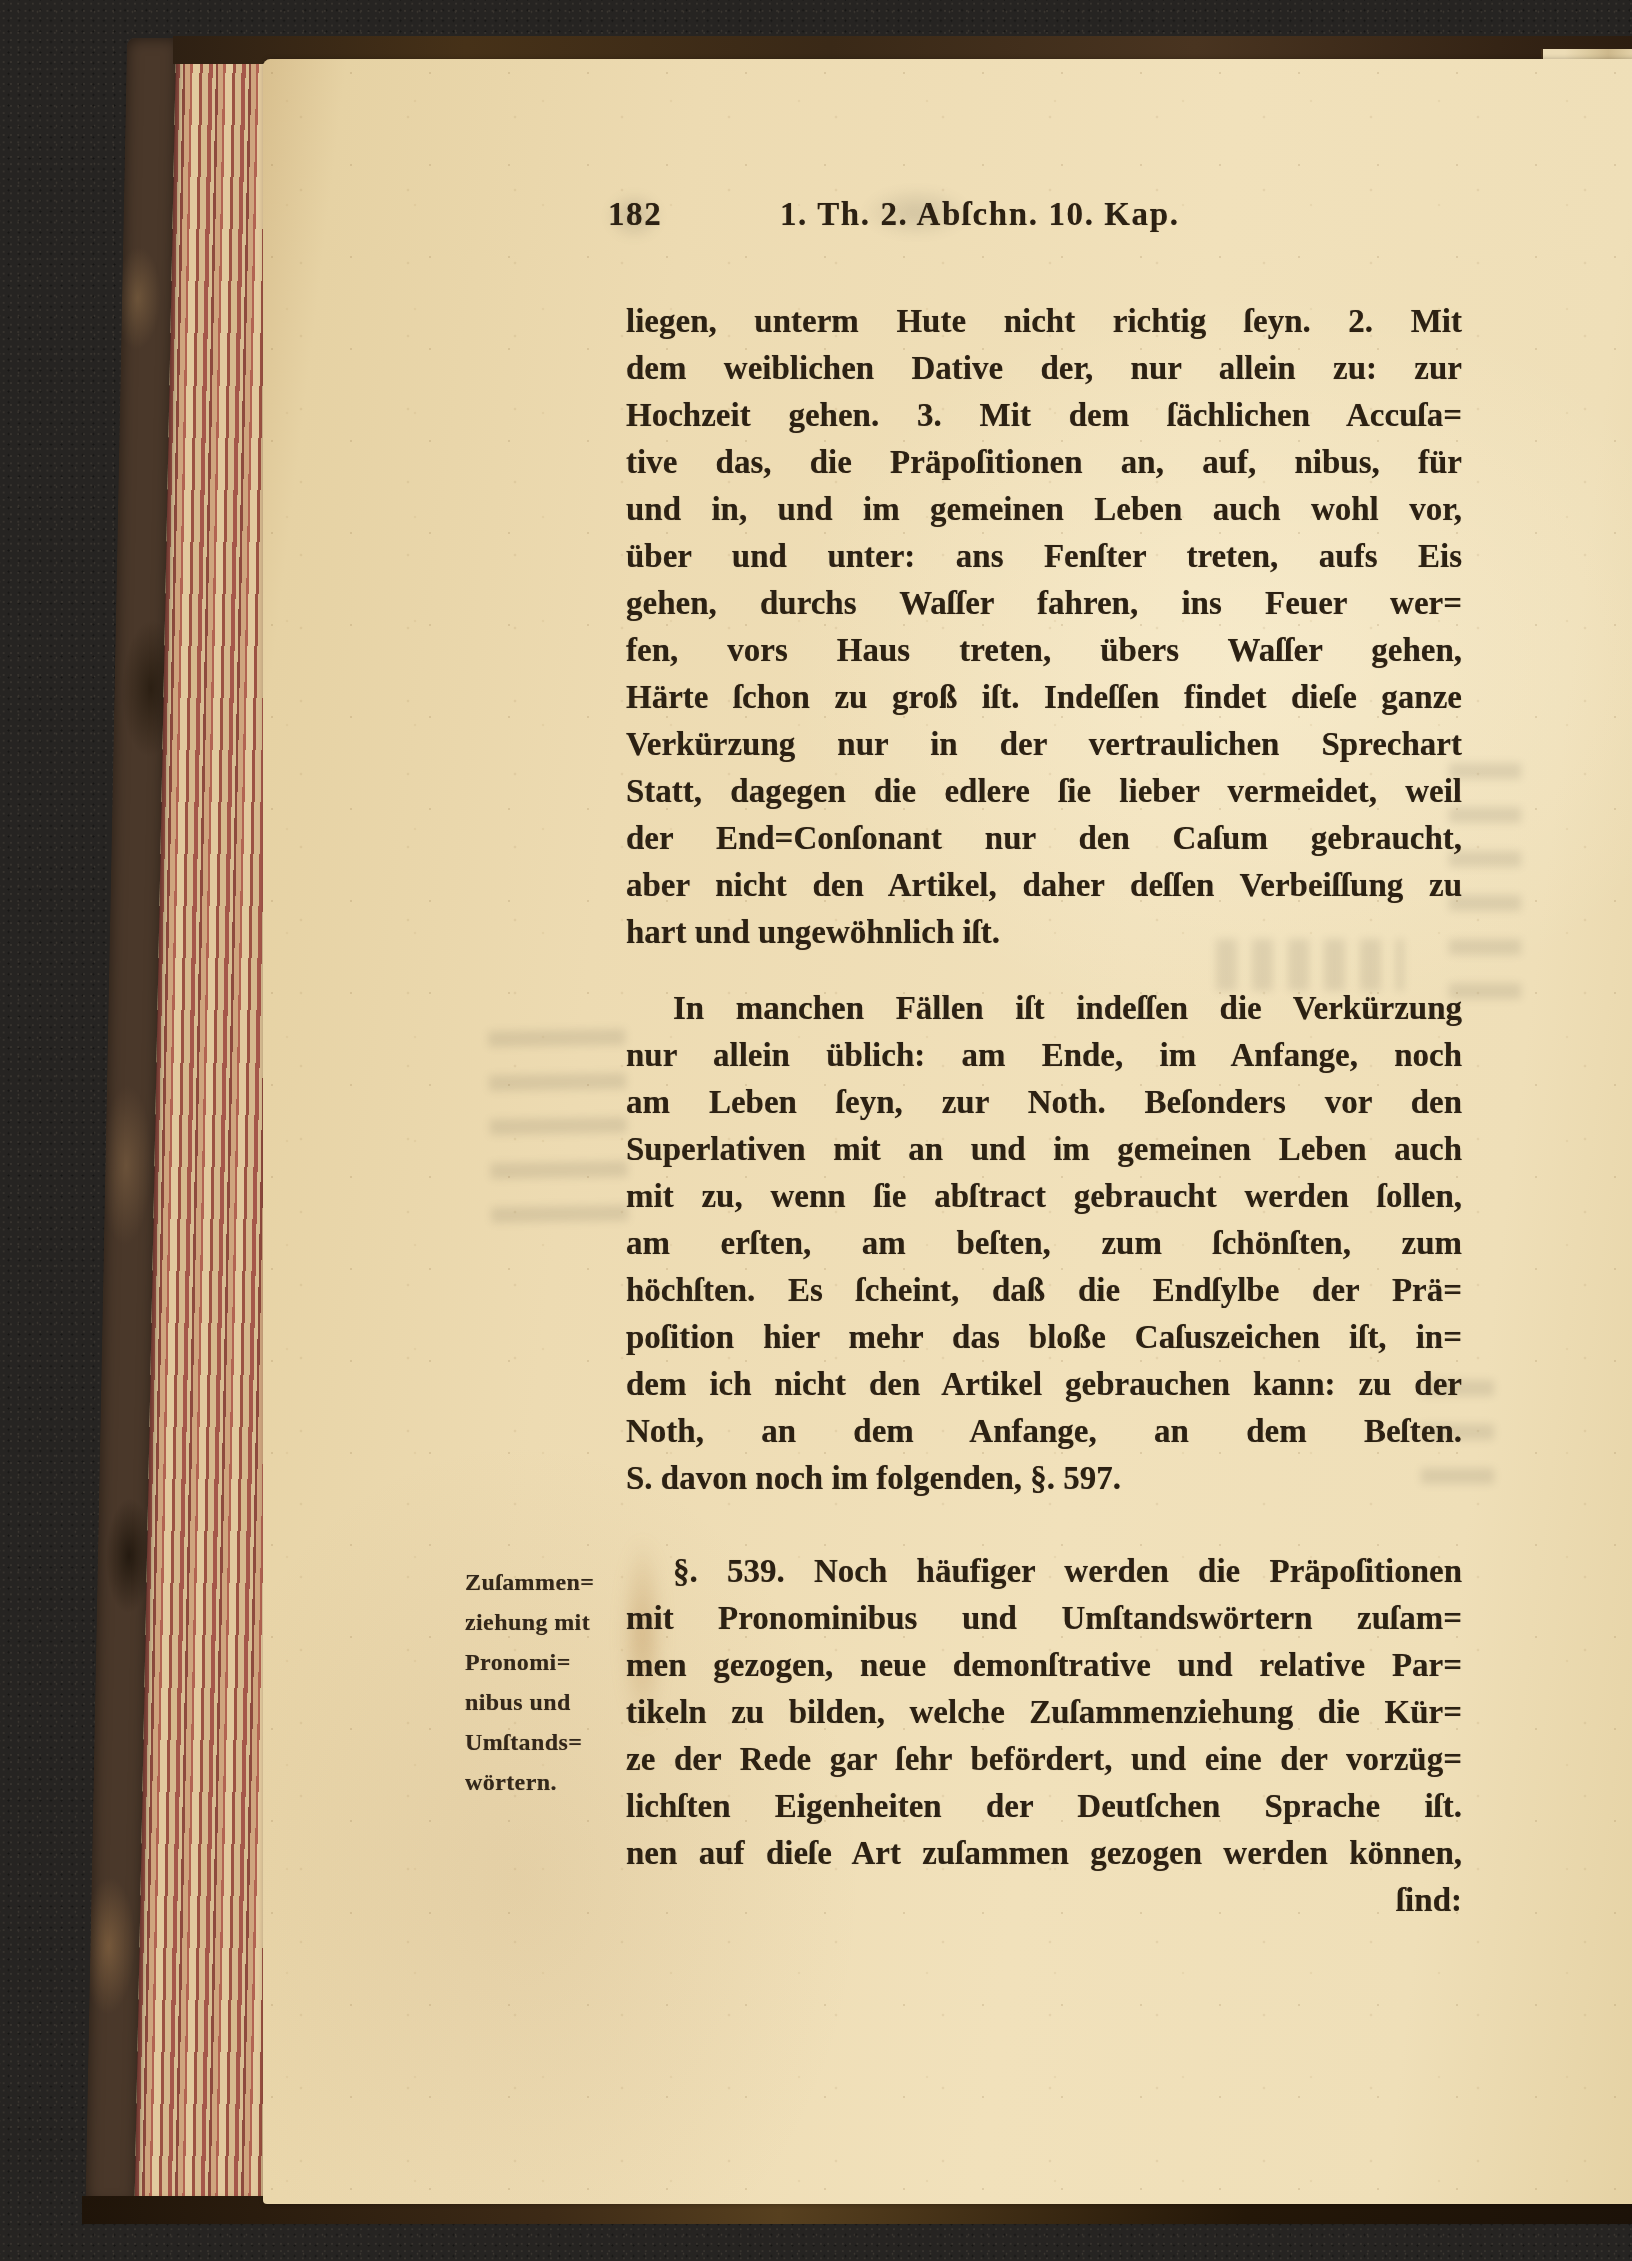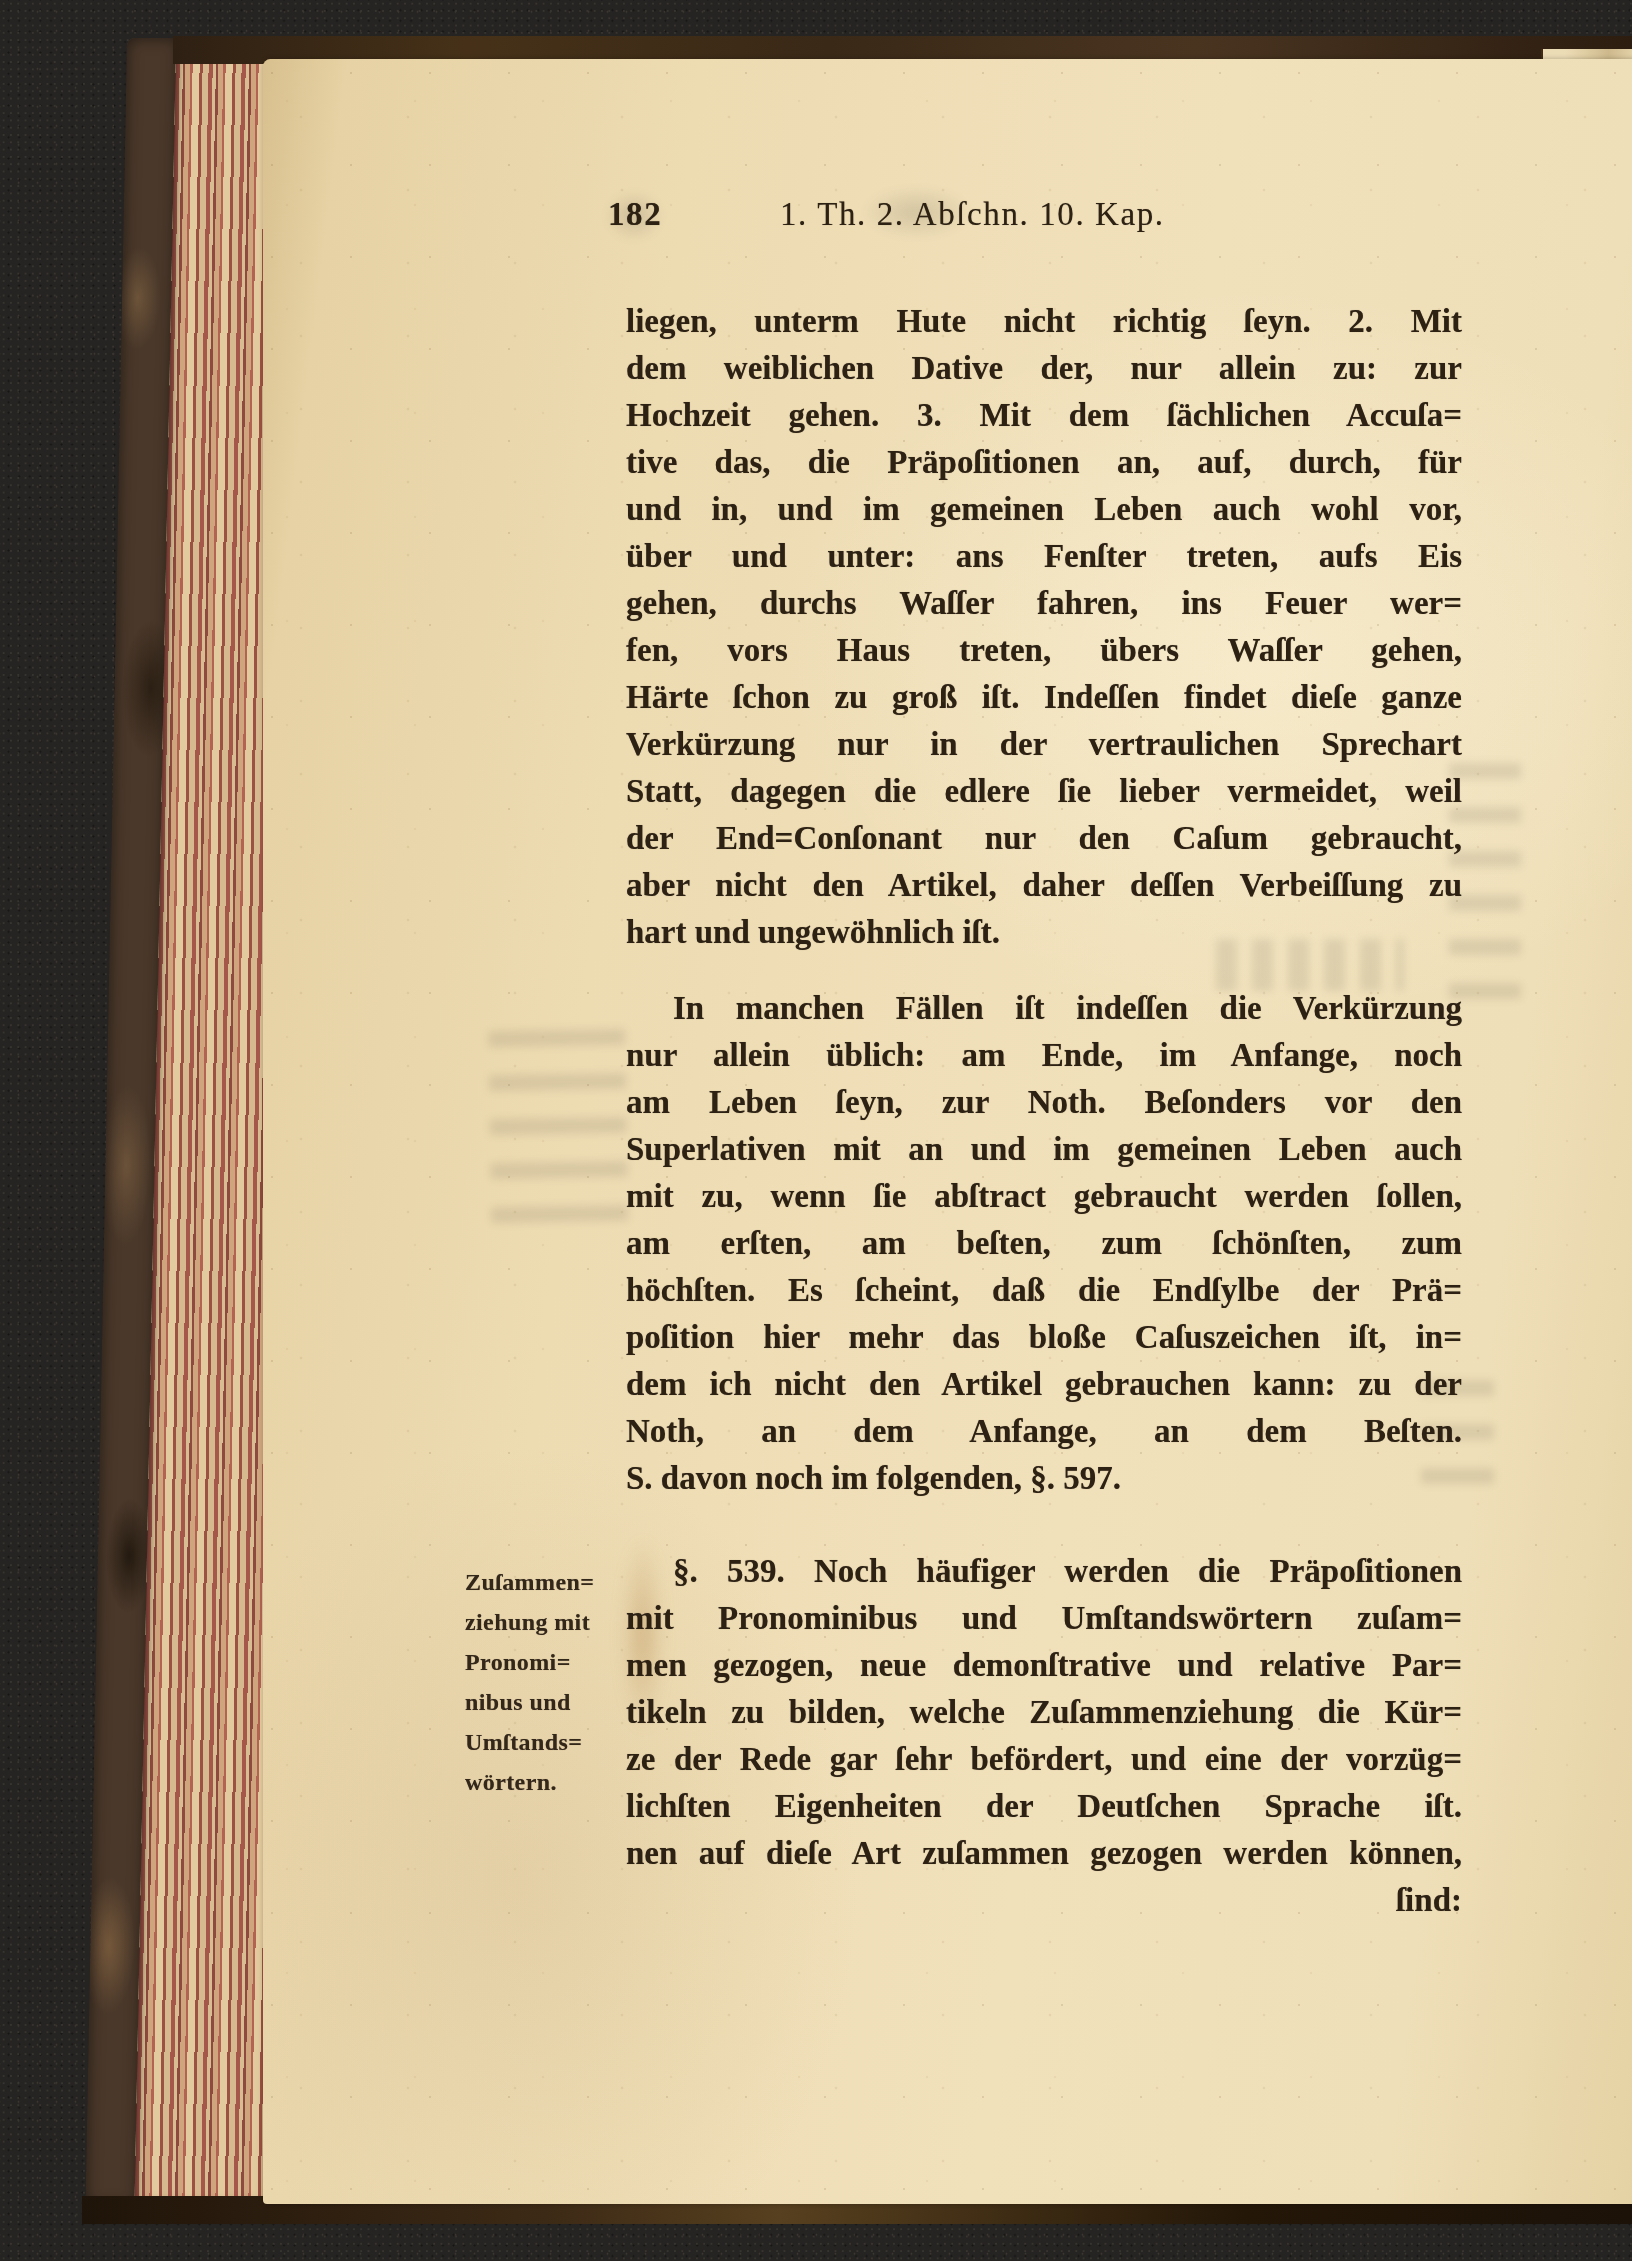--- a/index.html
+++ b/index.html
@@ -69,21 +69,21 @@
       radial-gradient(circle at 9px 14px,rgba(124,92,48,.30) 0.8px,transparent 1.5px),
       radial-gradient(circle at 38px 58px,rgba(140,108,62,.22) 1px,transparent 1.7px),
       radial-gradient(circle at 65px 27px,rgba(104,80,46,.18) 0.8px,transparent 1.4px),
       radial-gradient(circle at 24px 42px,rgba(180,150,100,.25) 0.8px,transparent 1.6px);
     background-size:79px 92px,107px 73px,60px 82px,128px 104px;
   }
 
   
   .ink{color:#2c2113;text-shadow:0 0 0.8px rgba(44,33,19,.45);}
   .pagenum{position:absolute;left:345px;top:137px;font-size:33px;font-weight:700;letter-spacing:1.6px;}
-  .chapter{position:absolute;left:517px;top:137px;font-size:33px;font-weight:400;letter-spacing:1.6px;}
+  .chapter{position:absolute;left:517px;top:137px;font-size:33px;font-weight:700;letter-spacing:1.6px;}
 
   .body-text{position:absolute;left:346px;top:222px;width:870px;}
   .para{margin:17px;}
   .para.p2{margin-top:29px;}
   .para.p3{margin-top:46px;}
   .ln{
     font-size:33px;font-weight:700;line-height:47px;height:47px;
     text-align:justify;text-align-last:justify;white-space:nowrap;
   }
   .ln.ind{text-indent:47px;}
@@ -139,21 +139,21 @@
       <div class="mn-ln">Umſtands=</div>
       <div class="mn-ln">wörtern.</div>
     </div>
 
     <div class="body-text ink">
 
       <div class="para p1">
         <div class="ln">liegen, unterm Hute nicht richtig ſeyn. 2. Mit</div>
         <div class="ln">dem weiblichen Dative der, nur allein zu: zur</div>
         <div class="ln">Hochzeit gehen. 3. Mit dem ſächlichen Accuſa=</div>
-        <div class="ln">tive das, die Präpoſitionen an, auf, durch, für</div>
+        <div class="ln">tive das, die Präpoſitionen an, auf, nibus, für</div>
         <div class="ln">und in, und im gemeinen Leben auch wohl vor,</div>
         <div class="ln">über und unter: ans Fenſter treten, aufs Eis</div>
         <div class="ln">gehen, durchs Waſſer fahren, ins Feuer wer=</div>
         <div class="ln">fen, vors Haus treten, übers Waſſer gehen,</div>
         <div class="ln">Härte ſchon zu groß iſt. Indeſſen findet dieſe ganze</div>
         <div class="ln">Verkürzung nur in der vertraulichen Sprechart</div>
         <div class="ln">Statt, dagegen die edlere ſie lieber vermeidet, weil</div>
         <div class="ln">der End=Conſonant nur den Caſum gebraucht,</div>
         <div class="ln">aber nicht den Artikel, daher deſſen Verbeiſſung zu</div>
         <div class="ln last">hart und ungewöhnlich iſt.</div>

